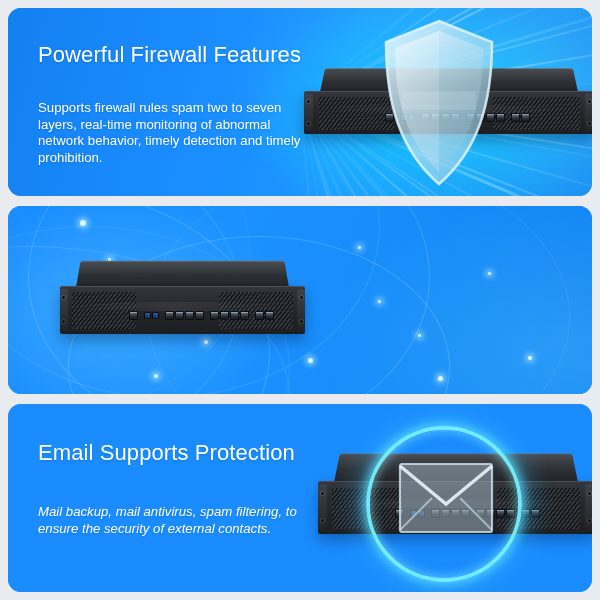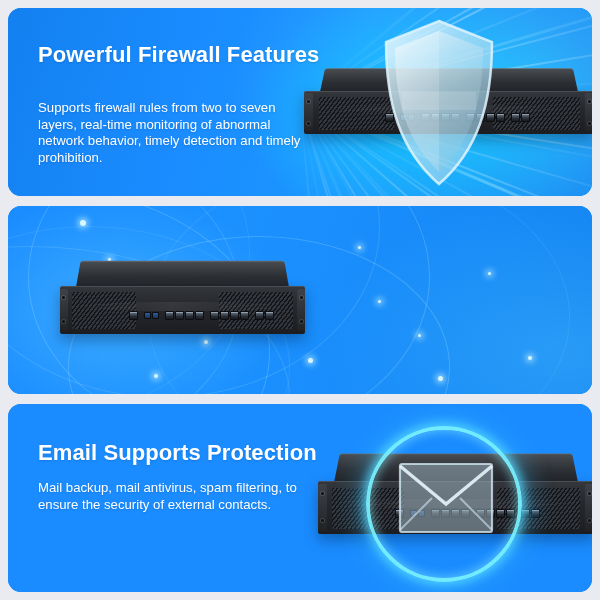--- a/index.html
+++ b/index.html
@@ -65,38 +65,38 @@
   }
 
   
   .bg-flat{background:#1a8cff;}
 
   
   .txt{position:absolute;z-index:6;}
   .title{
     color:#ffffff;
     font-size:22px;
-    font-weight:700;
+    font-weight:400;
     letter-spacing:.1px;
     white-space:nowrap;
     text-shadow:0 1px 2px rgba(0,40,90,.18);
     text-align:center;
   }
   .body{
     color:#ffffff;
     font-size:13.2px;
     line-height:16.5px;
     font-weight:400;
     text-shadow:0 1px 2px rgba(0,40,90,.18);
   }
   .p1 .title{left:30px;top:34px;position:absolute;}
   .p1 .body{left:30px;top:92px;position:absolute;width:272px;}
 
   .p3 .title{left:30px;top:36px;position:absolute;}
-  .p3 .body{left:30px;top:76px;position:absolute;width:272px;}
+  .p3 .body{left:30px;top:100px;position:absolute;width:272px;font-style:italic;}
 
   
   .appliance{position:absolute;z-index:4;}
   .app-top{
     position:absolute;left:16px;top:0;right:16px;height:40%;
     background:linear-gradient(180deg,#4a4d52 0%,#2e3136 55%,#232529 100%);
     border-radius:3px 3px 0 0;
     transform:perspective(320px) rotateX(28deg);
     transform-origin:bottom center;
     box-shadow:inset 0 1px 0 rgba(255,255,255,.16);
@@ -255,21 +255,21 @@
         </linearGradient>
       </defs>
       <path d="M59 3 L112 24 C112 86 98 132 59 166 C20 132 6 86 6 24 Z" fill="url(#shGrad)" stroke="#dff4ff" stroke-width="2.5" stroke-opacity=".85"></path>
       <path d="M59 13 L103 30 C103 84 91 124 59 154 C27 124 15 84 15 30 Z" fill="url(#shInner)"></path>
       <path d="M59 13 L59 154 C27 124 15 84 15 30 Z" fill="#ffffff" fill-opacity=".16"></path>
       <path d="M22 74 L96 74 L96 92 L22 92 Z" fill="#ffffff" fill-opacity=".13"></path>
     </svg>
 
     <div class="txt">
       <div class="title">Powerful Firewall Features</div>
-      <div class="body">Supports firewall rules from two to seven layers, real-time monitoring of abnormal network behavior, timely detection and timely prohibition.</div>
+      <div class="body">Supports firewall rules spam two to seven layers, real-time monitoring of abnormal network behavior, timely detection and timely prohibition.</div>
     </div>
   </section>
 
   <section class="panel p2">
     <div class="bg bg-mesh">
       <div class="mesh" id="mesh2">
           <em style="left:-180px;top:-120px;width:420px;height:330px;opacity:0.35"></em>
           <em style="left:-150px;top:-60px;width:380px;height:300px;opacity:0.55"></em>
           <em style="left:-210px;top:-20px;width:470px;height:330px;opacity:0.75"></em>
           <em style="left:-120px;top:20px;width:400px;height:280px;opacity:0.35"></em>

